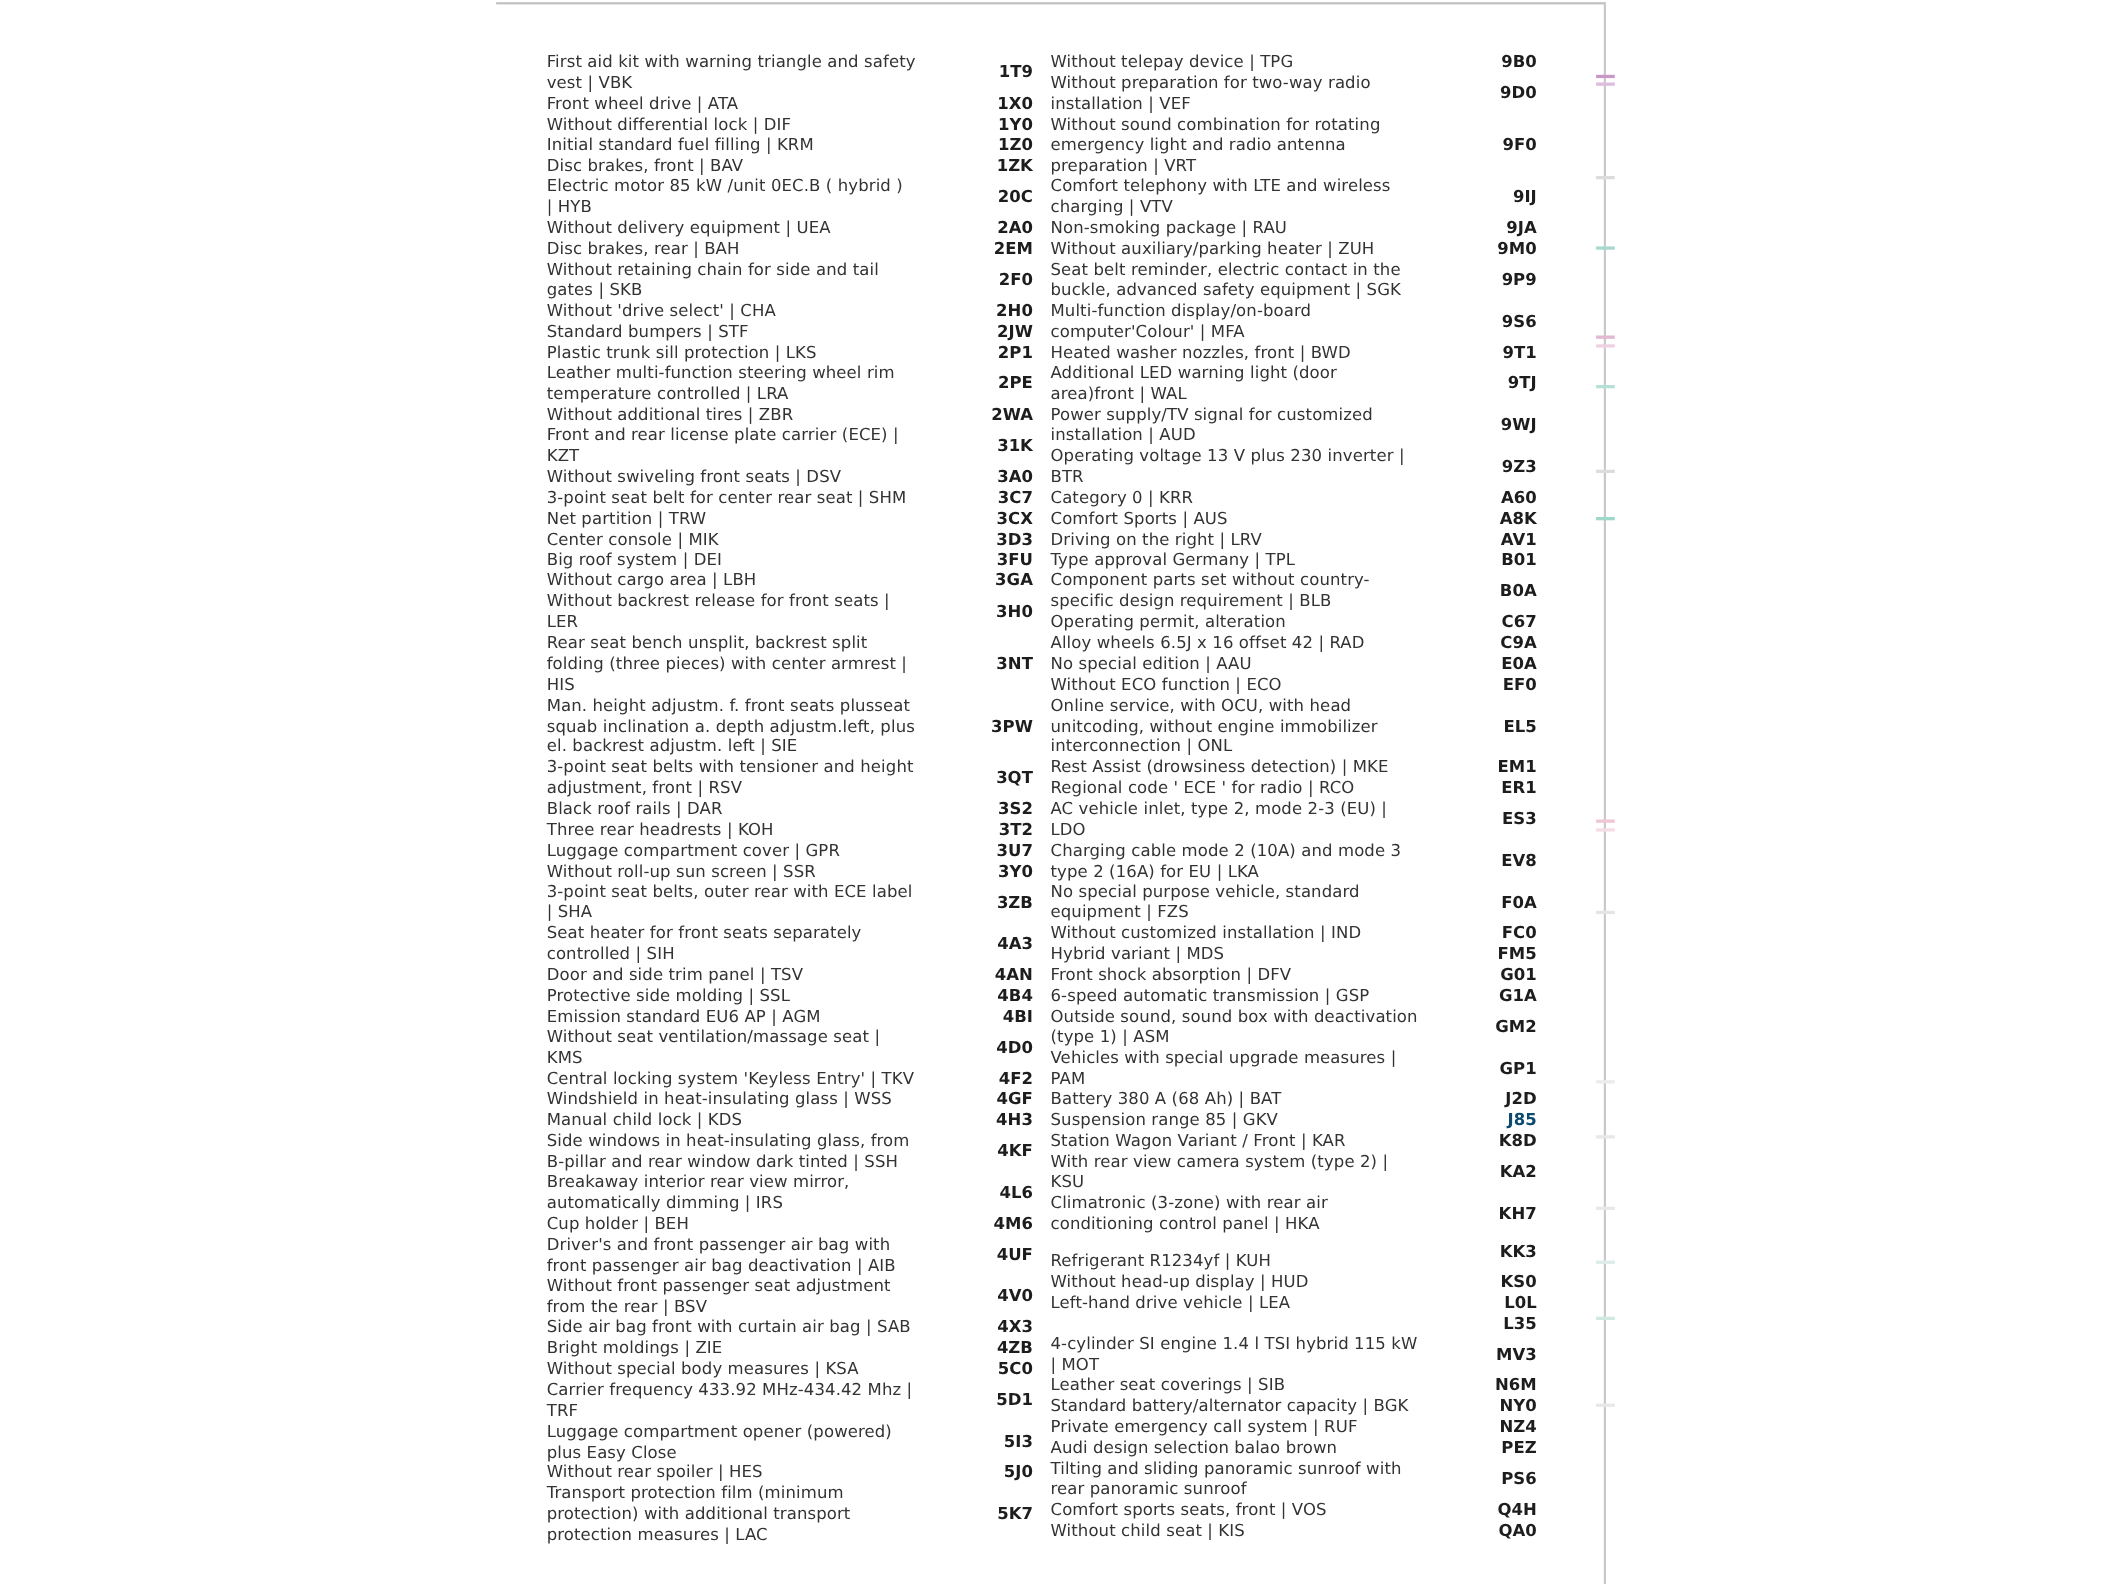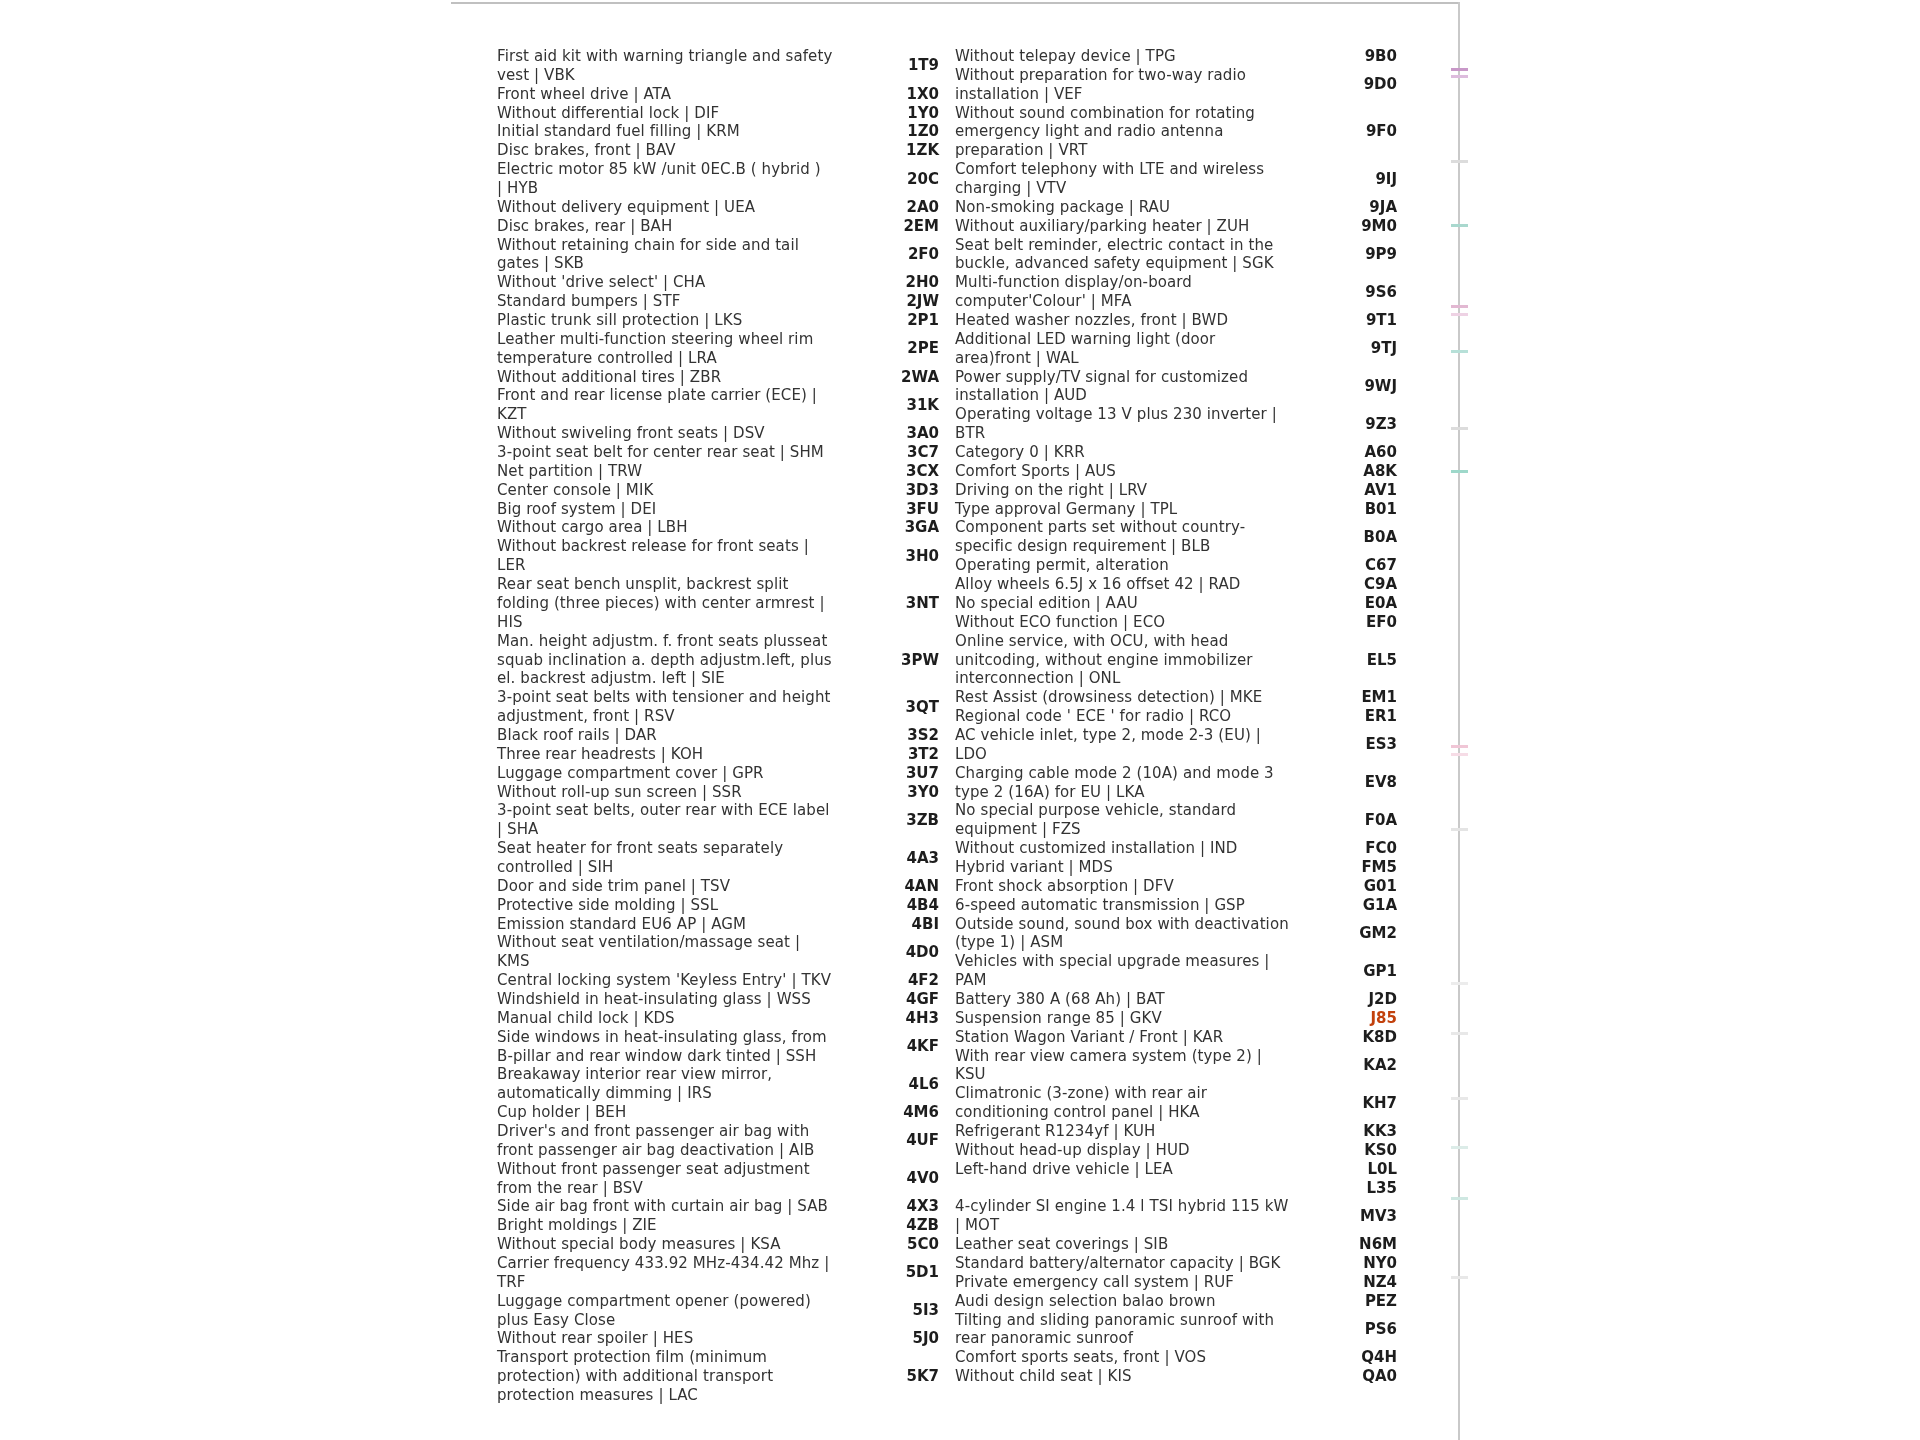--- a/index.html
+++ b/index.html
@@ -475,38 +475,38 @@
         <div class="opt-desc" style="color: rgb(51, 51, 51);">Vehicles with special upgrade measures |
 PAM</div>
         <div class="opt-code" style="color: rgb(29, 29, 29);">GP1</div>
       </div>
       <div class="opt-row">
         <div class="opt-desc" style="color: rgb(51, 51, 51);">Battery 380 A (68 Ah) | BAT</div>
         <div class="opt-code" style="color: rgb(29, 29, 29);">J2D</div>
       </div>
       <div class="opt-row">
         <div class="opt-desc" style="color: rgb(51, 51, 51);">Suspension range 85 | GKV</div>
-        <div class="opt-code" style="color: #c2410c;">J85</div>
+        <div class="opt-code" style="color: #0c4a6e;">J85</div>
       </div>
       <div class="opt-row">
         <div class="opt-desc" style="color: rgb(51, 51, 51);">Station Wagon Variant / Front | KAR</div>
         <div class="opt-code" style="color: rgb(29, 29, 29);">K8D</div>
       </div>
       <div class="opt-row">
         <div class="opt-desc" style="color: rgb(51, 51, 51);">With rear view camera system (type 2) |
 KSU</div>
         <div class="opt-code" style="color: rgb(29, 29, 29);">KA2</div>
       </div>
       <div class="opt-row">
         <div class="opt-desc" style="color: rgb(51, 51, 51);">Climatronic (3-zone) with rear air
 conditioning control panel | HKA</div>
         <div class="opt-code" style="color: rgb(29, 29, 29);">KH7</div>
       </div>
       <div class="opt-row">
-        <div class="opt-desc" style="color: rgb(51, 51, 51);">Refrigerant R1234yf | KUH</div>
+        <div class="opt-desc" style="color: rgb(51, 51, 51); margin-top: 15px;">Refrigerant R1234yf | KUH</div>
         <div class="opt-code" style="color: rgb(29, 29, 29);">KK3</div>
       </div>
       <div class="opt-row">
         <div class="opt-desc" style="color: rgb(51, 51, 51);">Without head-up display | HUD</div>
         <div class="opt-code" style="color: rgb(29, 29, 29);">KS0</div>
       </div>
       <div class="opt-row">
         <div class="opt-desc" style="color: rgb(51, 51, 51);">Left-hand drive vehicle | LEA</div>
         <div class="opt-code" style="color: rgb(29, 29, 29);">L0L</div>
       </div>

